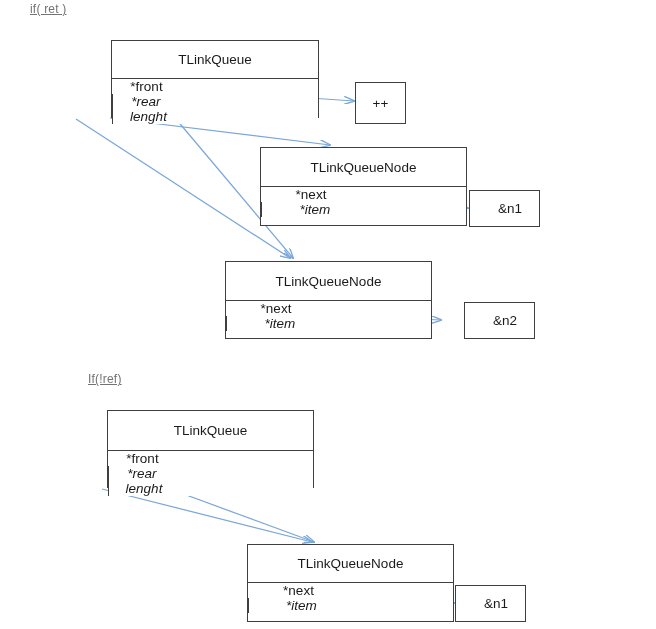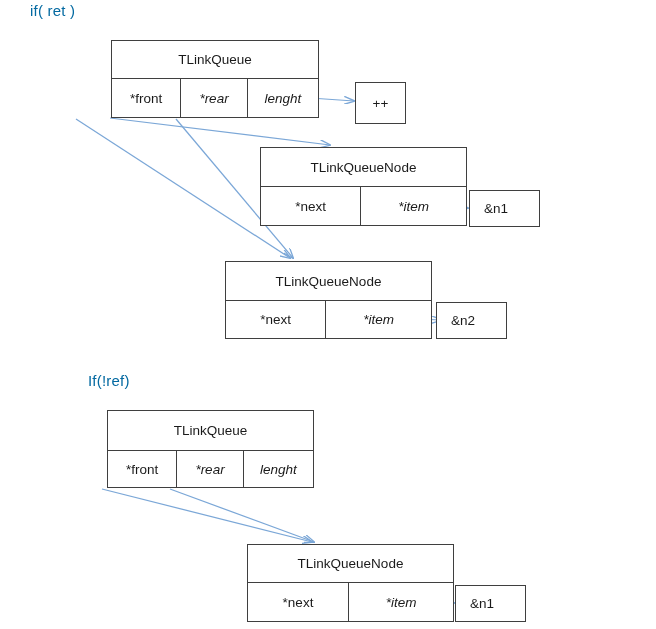--- a/index.html
+++ b/index.html
@@ -20,24 +20,25 @@
   .svg-layer {
     position: absolute;
     left: 0;
     top: 0;
     width: 656px;
     height: 629px;
     pointer-events: none;
   }
   .label-text {
     position: absolute;
-    font-size: 15px;
-    color: #0369a1;
+    font-size: 12px;
+    color: #737373;
     white-space: nowrap;
     letter-spacing: 0.2px;
+    text-decoration: underline;
   }
   .struct {
     position: absolute;
     box-sizing: border-box;
     border: 1.4px solid #3f3f3f;
     background: #ffffff;
     display: flex;
     flex-direction: column;
     margin-left: 39px;
   }
@@ -49,21 +50,21 @@
     justify-content: center;
     border-bottom: 1.4px solid #3f3f3f;
     font-size: 13.5px;
     color: #1a1a1a;
     background: #ffffff;
   }
   .struct .field-row {
     box-sizing: border-box;
     flex: 1 1 auto;
     display: flex;
-    flex-direction: row;
+    flex-direction: column;
     background: #ffffff;
   }
   .struct .field {
     box-sizing: border-box;
     display: flex;
     align-items: center;
     justify-content: center;
     font-size: 13.5px;
     color: #1a1a1a;
     background: #ffffff;
@@ -78,21 +79,21 @@
     border: 1.4px solid #3f3f3f;
     background: #ffffff;
     display: flex;
     align-items: center;
     justify-content: center;
     font-size: 13.5px;
     color: #1a1a1a;
   }
   .simple-box.left-align {
     justify-content: flex-start;
-    padding-left: 14px;
+    padding-left: 28px;
   }
 </style>
 </head>
 <body>
 
 <div id="canvas">
 
   <svg class="svg-layer" viewBox="0 0 656 629" xmlns="http://www.w3.org/2000/svg">
     <defs>
       <marker id="arrowhead" markerWidth="11" markerHeight="8" refX="10" refY="4" orient="auto" markerUnits="userSpaceOnUse">
@@ -138,21 +139,21 @@
   <div class="simple-box left-align" style="left:469px; top:190px; width:71px; height:37px;">&amp;n1</div>
 
   <div class="struct" style="left:186px; top:261px; width:207px; height:78px;">
     <div class="title-row" style="height:39px;">TLinkQueueNode</div>
     <div class="field-row">
       <div class="field" style="width:100px;">*next</div>
       <div class="field" style="width:107px;">*item</div>
     </div>
   </div>
 
-  <div class="simple-box left-align" style="left:436px; top:302px; width:71px; height:37px;">&amp;n2</div>
+  <div class="simple-box left-align" style="left:464px; top:302px; width:71px; height:37px;">&amp;n2</div>
 
   <div class="struct" style="left:68px; top:410px; width:207px; height:78px;">
     <div class="title-row" style="height:40px;">TLinkQueue</div>
     <div class="field-row">
       <div class="field" style="width:69px;">*front</div>
       <div class="field" style="width:67px;">*rear</div>
       <div class="field" style="width:71px;">lenght</div>
     </div>
   </div>
 

